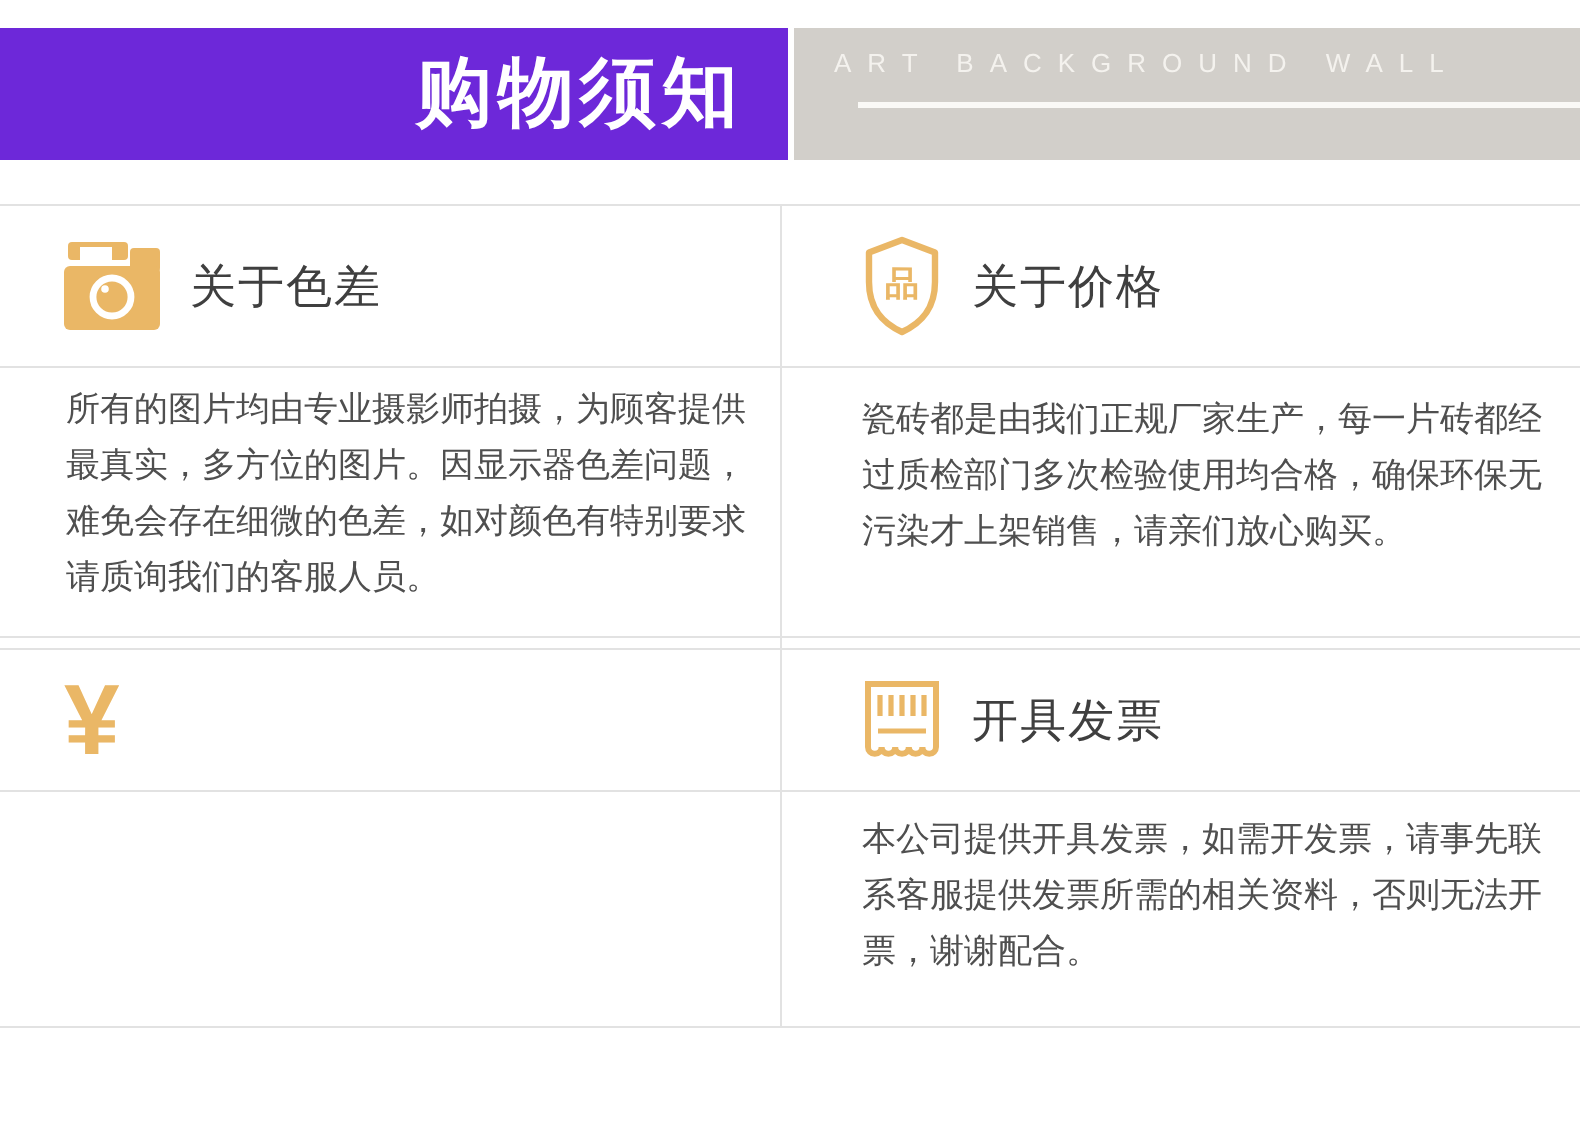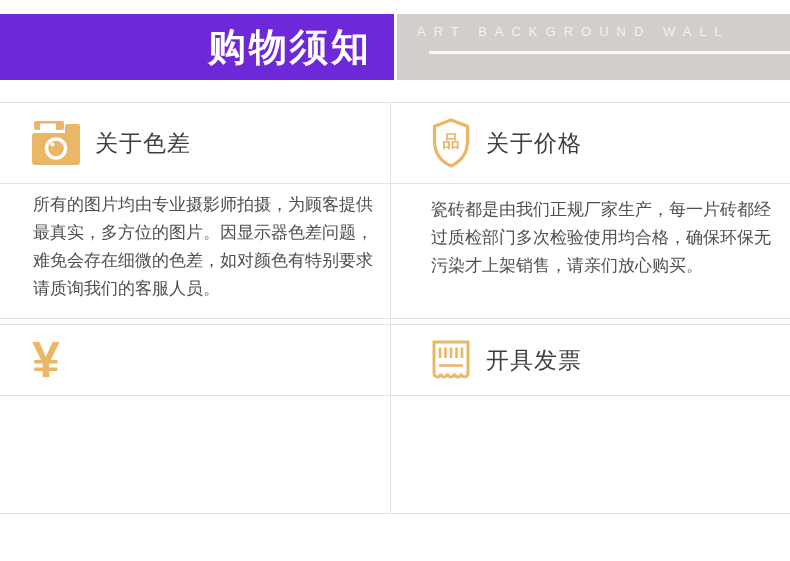--- a/index.html
+++ b/index.html
@@ -114,16 +114,17 @@
       <div class="head r2 pl-r">
         <span class="icon">
           <svg width="40" height="42" viewBox="0 0 40 42">
             <path d="M3 3 H37 V34.5 a3.4 3.4 0 0 1 -6.8 0 a3.4 3.4 0 0 1 -6.8 0 a3.4 3.4 0 0 1 -6.8 0 a3.4 3.4 0 0 1 -6.8 0 a3.4 3.4 0 0 1 -6.8 0 Z" fill="none" stroke="#EAB766" stroke-width="3" stroke-linejoin="miter"></path>
             <path d="M9 8.5 V19 M14.5 8.5 V19 M20 8.5 V19 M25.5 8.5 V19 M31 8.5 V19" stroke="#EAB766" stroke-width="2.6" fill="none"></path>
             <path d="M8 26.5 H32" stroke="#EAB766" stroke-width="2.6" fill="none"></path>
           </svg>
         </span>
         <span class="title">开具发票</span>
       </div>
+      <div class="body">本公司提供开具发票，如需开发票，请事先联系客服提供发票所需的相关资料，否则无法开票，谢谢配合。</div>
     </div>
   </div>
 
 </div>
 
 </body></html>

